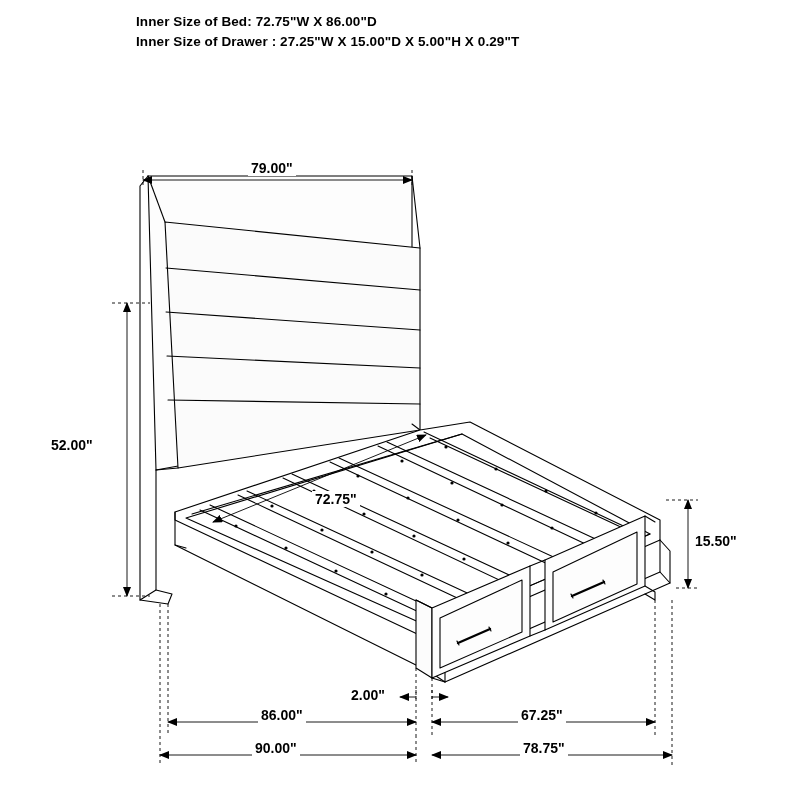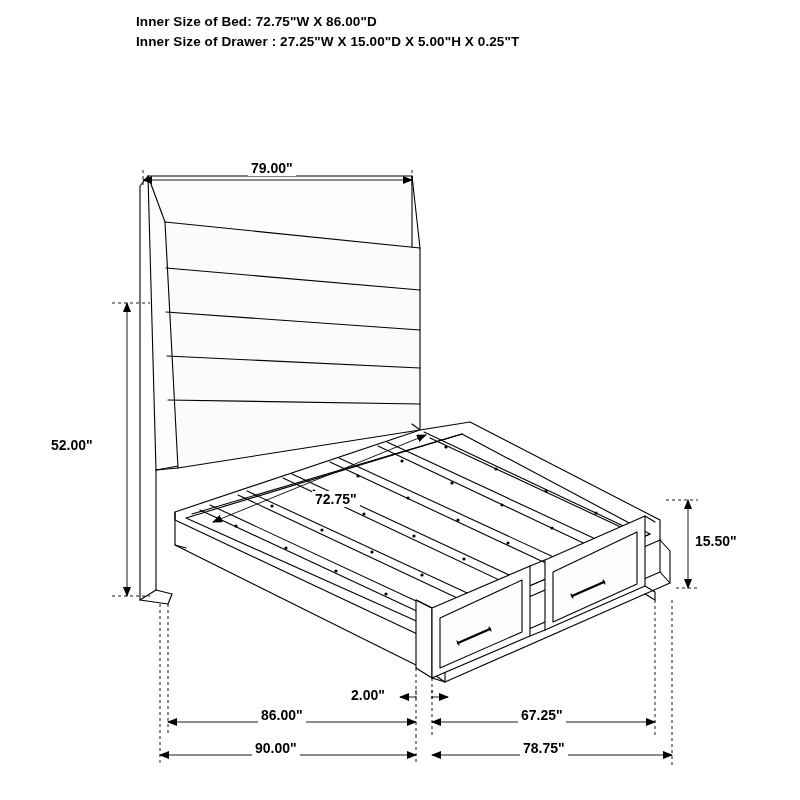--- a/index.html
+++ b/index.html
@@ -40,21 +40,21 @@
     padding: 0 3px;
   }
   svg { position: absolute; left: 0; top: 0; }
 </style>
 </head>
 <body>
 
 <div id="diagram-root">
 
   <div class="note l1">Inner Size of Bed: 72.75"W X 86.00"D</div>
-  <div class="note l2">Inner Size of Drawer : 27.25"W X 15.00"D X 5.00"H X 0.25"T</div>
+  <div class="note l2">Inner Size of Drawer : 27.25"W X 15.00"D X 5.00"H X 0.29"T</div>
 
   <svg width="800" height="800" viewBox="0 0 800 800">
     <defs>
       <marker id="arrR" markerWidth="10" markerHeight="8" refX="9" refY="4" orient="auto" markerUnits="userSpaceOnUse">
         <path d="M0,0 L10,4 L0,8 z" fill="#000"></path>
       </marker>
       <marker id="arrL" markerWidth="10" markerHeight="8" refX="1" refY="4" orient="auto" markerUnits="userSpaceOnUse">
         <path d="M10,0 L0,4 L10,8 z" fill="#000"></path>
       </marker>
     </defs>

